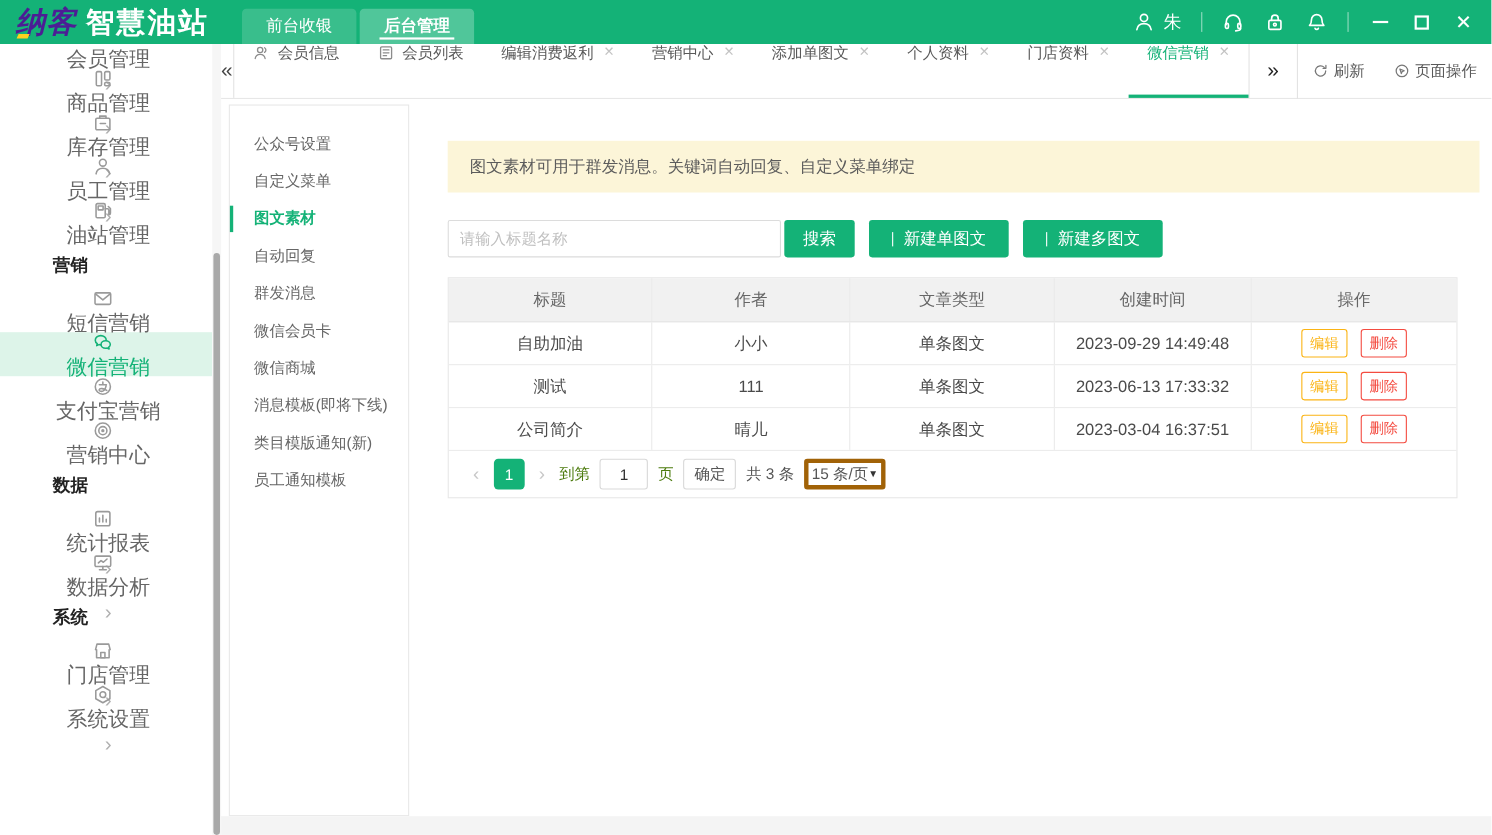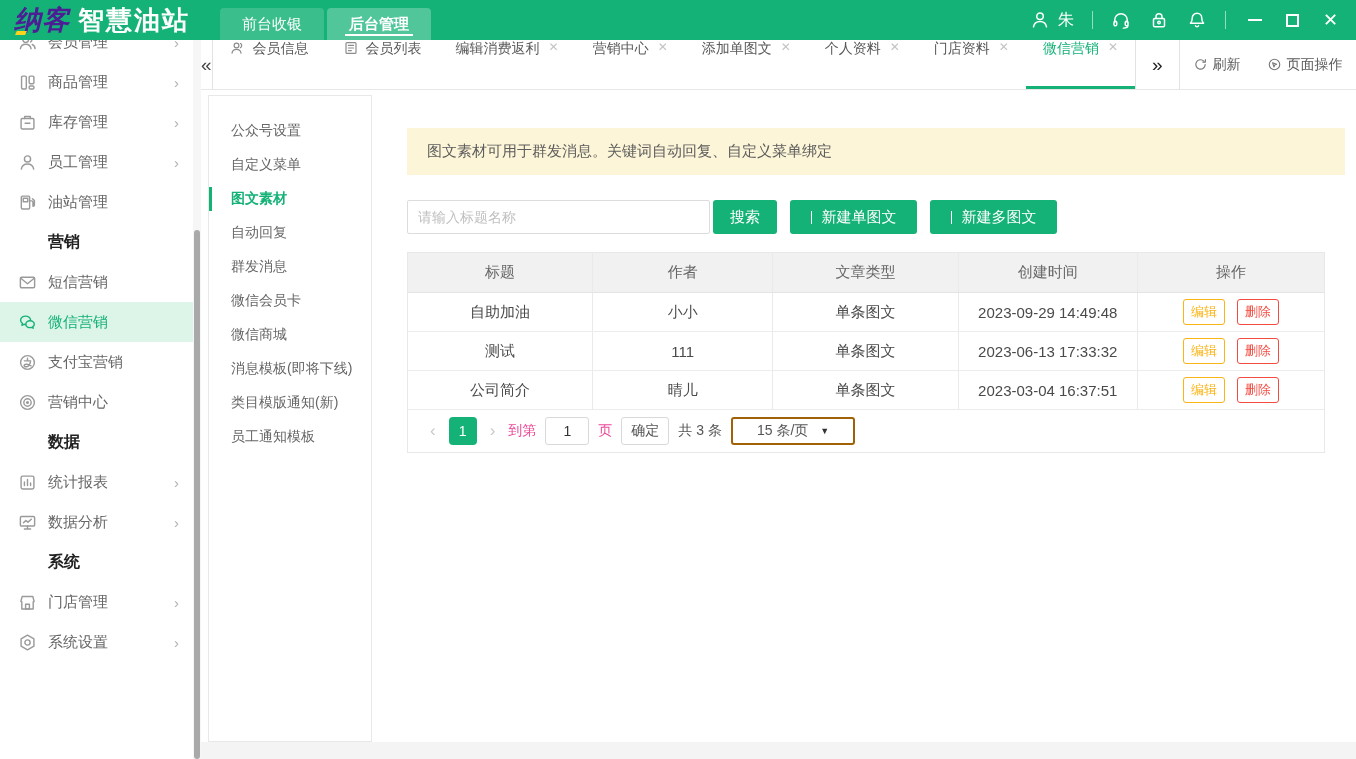--- a/index.html
+++ b/index.html
@@ -25,21 +25,21 @@
   .hicon { cursor:pointer; color:#fff; }
   .win-min { width:14px; height:2px; background:#fff; display:inline-block; }
   .win-max { width:13px; height:13px; border:2px solid #fff; display:inline-block; }
   .win-close { font-size:18px; line-height:1; color:#fff; font-weight:bold; }
   .winctl { display:flex; align-items:center; gap:24px; margin-left:4px; }
   .winctl > span { cursor:pointer; display:flex; align-items:center; }
 
   
   .sidebar { position:absolute; left:0; top:40px; width:193px; bottom:0; background:#fff; overflow:hidden; z-index:10; }
   .sidebar-list { margin-top:-18px; }
-  .side-item { height:40px; display:flex; align-items:center; padding:0 14px 0 18px; color:#666; font-size:15px; cursor:pointer; }
+  .side-item { height:40px; display:flex; align-items:center; padding:0 14px 0 18px; color:#666; font-size:19px; cursor:pointer;flex-direction:column; }
   .side-item .ic { color:#9a9a9a; margin-right:11px; }
   .side-item .lbl { flex:1; }
   .side-item .chev { color:#b0b0b0; }
   .side-item.active { background:#ddf4e9; color:#14b277; }
   .side-item.active .ic { color:#14b277; }
   .side-section { height:40px; line-height:40px; padding-left:28px; font-size:16px; font-weight:bold; color:#222;margin-left:20px; }
   .side-scroll { position:absolute; left:193px; top:40px; width:8px; bottom:0; background:#f6f6f6; z-index:11; }
   .side-scroll .thumb { position:absolute; left:1px; width:6px; top:190px; bottom:0; background:#a9a9a9; border-radius:3px; }
 
   
@@ -86,25 +86,25 @@
   .thead > div { color:#666; }
   .tbody-row { height:39px; border-bottom:1px solid #ececec; }
   .tbody-row > div { color:#4a4a4a; }
   .mini-btn { font-size:13px; padding:3px 7px; border-radius:3px; background:#fff; cursor:pointer; font-family:inherit; }
   .mini-edit { border:1px solid #fbb414; color:#fbb414; margin-right:12px; }
   .mini-del { border:1px solid #f44b40; color:#f44b40; }
 
   .pager { height:42px; display:flex; align-items:center; gap:9px; padding-left:18px; font-size:14px; color:#555; }
   .pg-chev { color:#c8c8c8; font-size:17px; padding:0 4px; cursor:pointer; }
   .pg-page { width:28px; height:28px; background:#14b277; color:#fff; border-radius:4px; display:flex; align-items:center; justify-content:center; font-size:14px; cursor:pointer; }
-  .pg-label { color:#ec4899; }
+  .pg-label { color:#4d7c0f; }
   .pg-input { width:44px; height:28px; border:1px solid #d9d9d9; border-radius:3px; text-align:center; font-size:14px; color:#333; outline:none; font-family:inherit; }
   .pg-confirm { width:48px; height:28px; background:#fff; border:1px solid #d9d9d9; border-radius:3px; color:#555; font-size:14px; cursor:pointer; font-family:inherit; }
   .pg-total { color:#555; }
-  .pg-select { height:28px; border:2px solid #a16207; border-radius:3px; display:flex; align-items:center; gap:12px; padding:0 24px; cursor:pointer; background:#fff; }
+  .pg-select { height:28px; border:4px solid #a16207; border-radius:3px; display:flex; align-items:center; padding:0 3px; cursor:pointer; background:#fff; }
   .pg-select .caret { font-size:9px; color:#333; }
 </style>
 </head>
 <body>
 
 <div class="app-header">
   <div class="logo">
     <span class="logo-brand">纳客</span>
     <span class="logo-product">智慧油站</span>
   </div>

